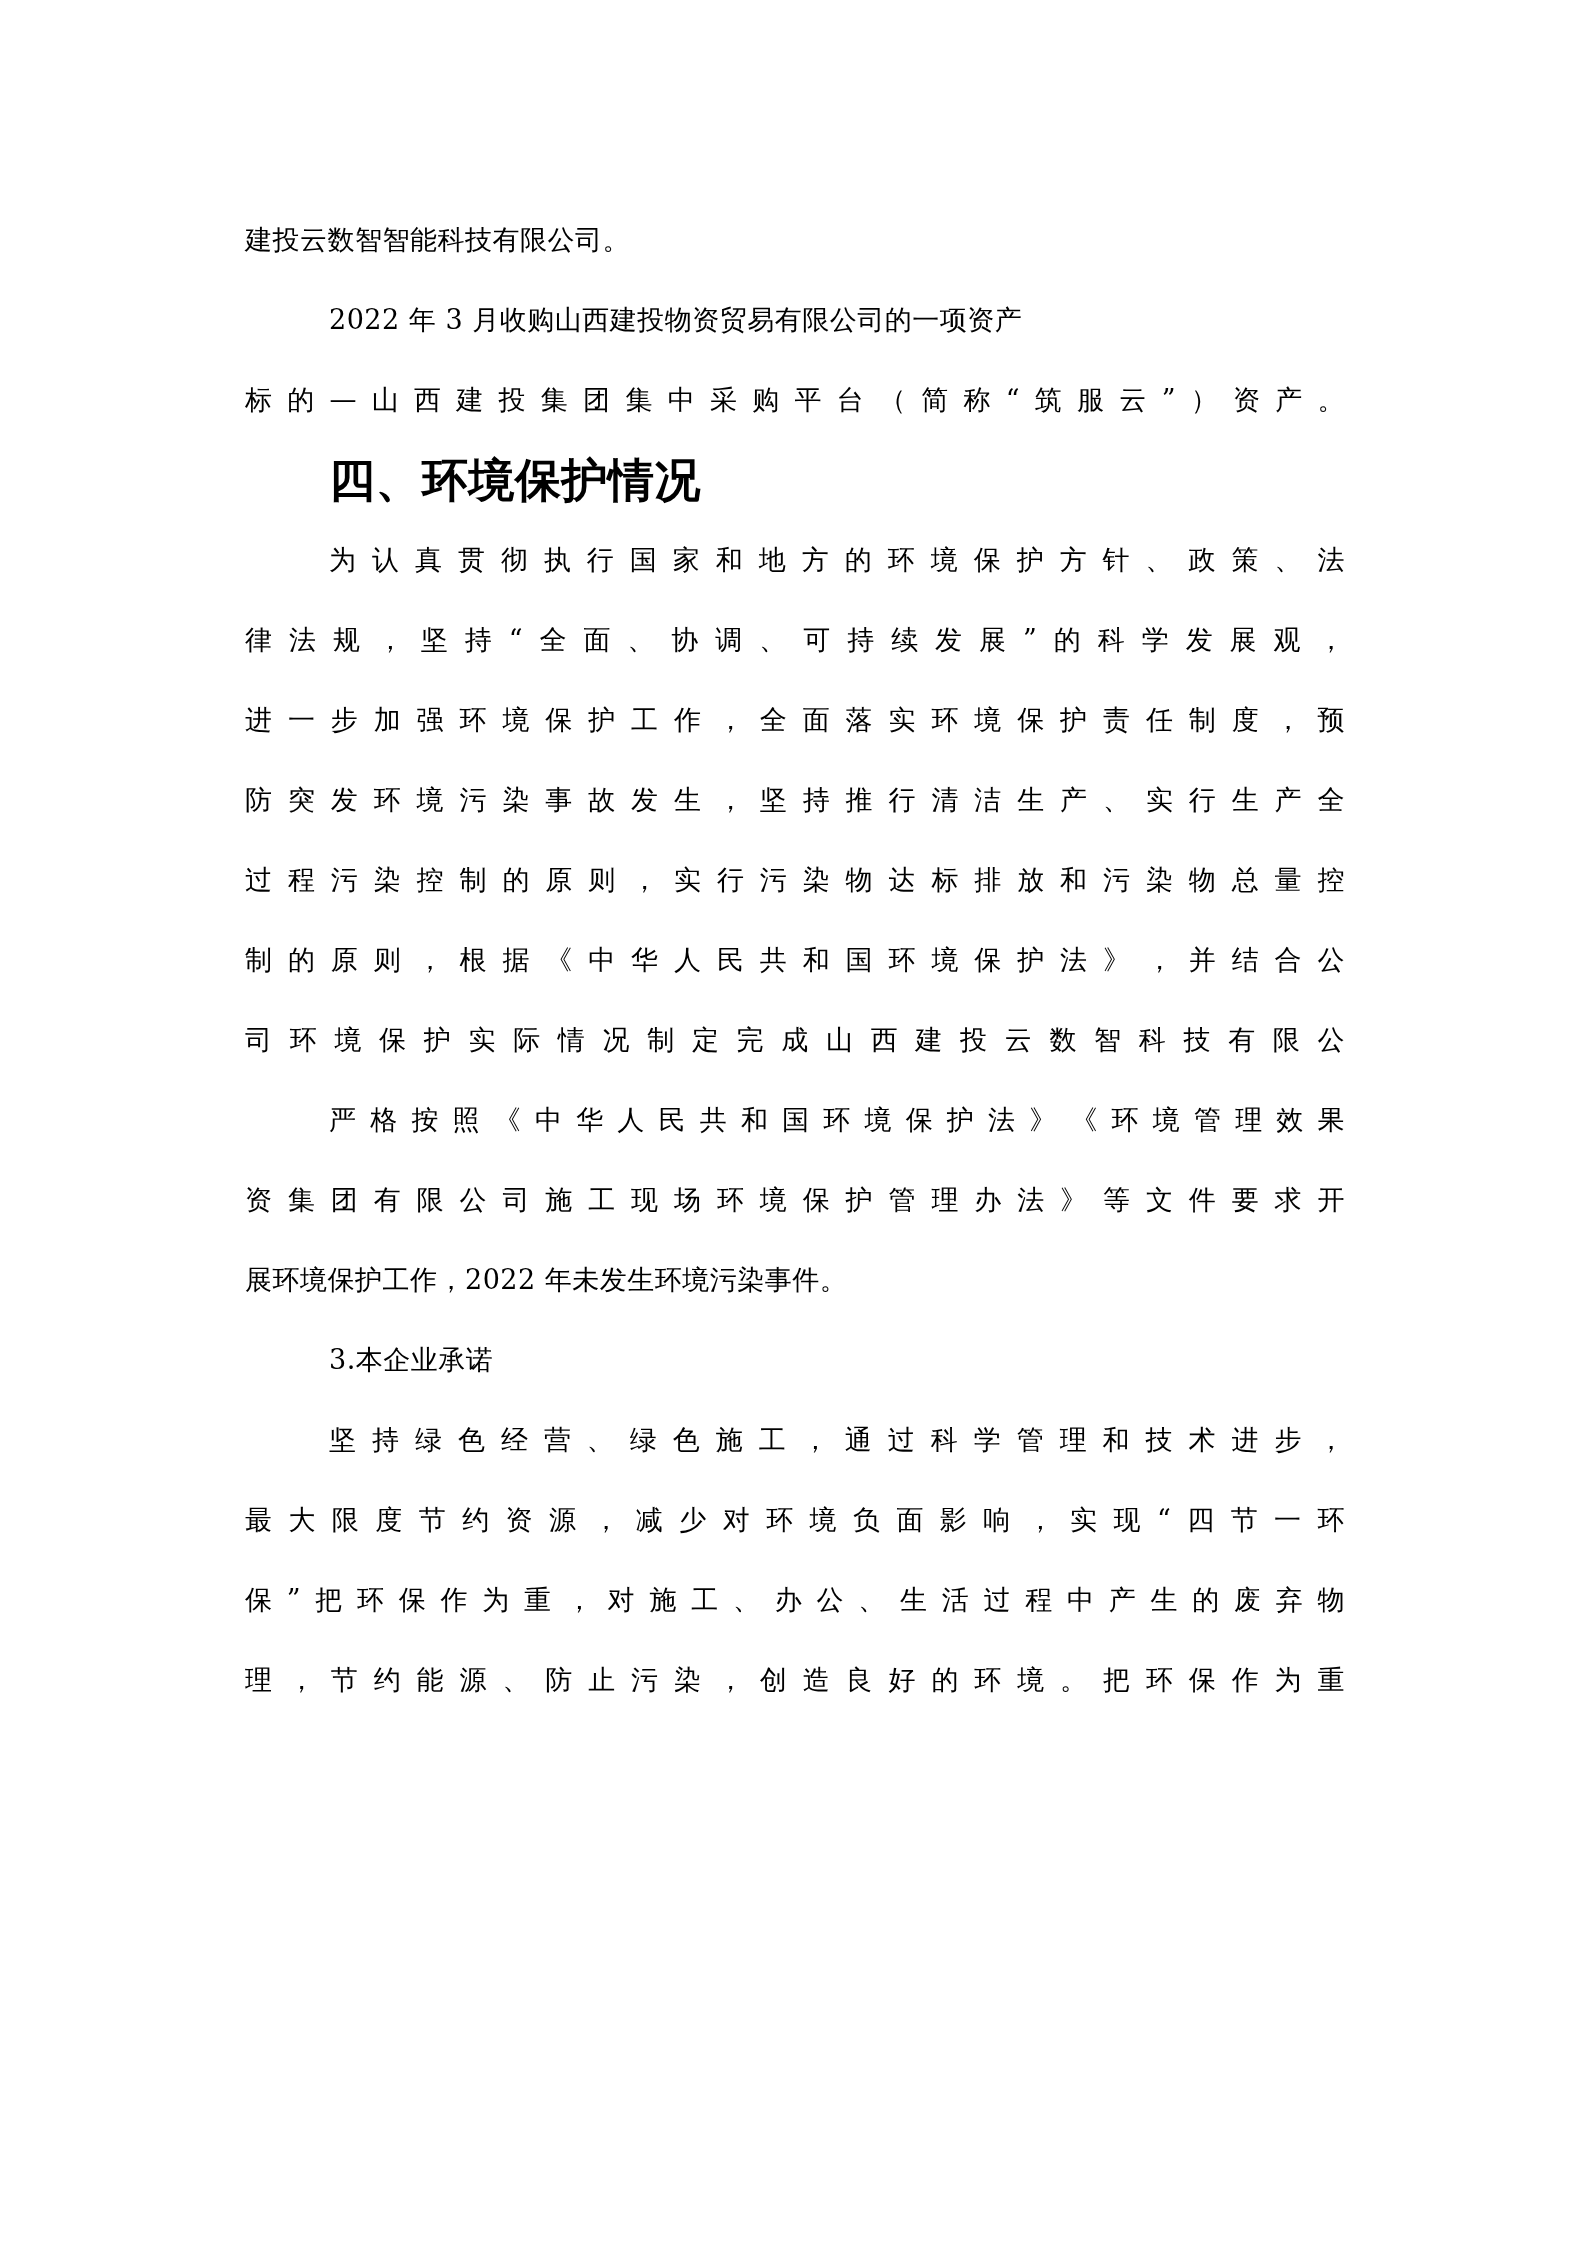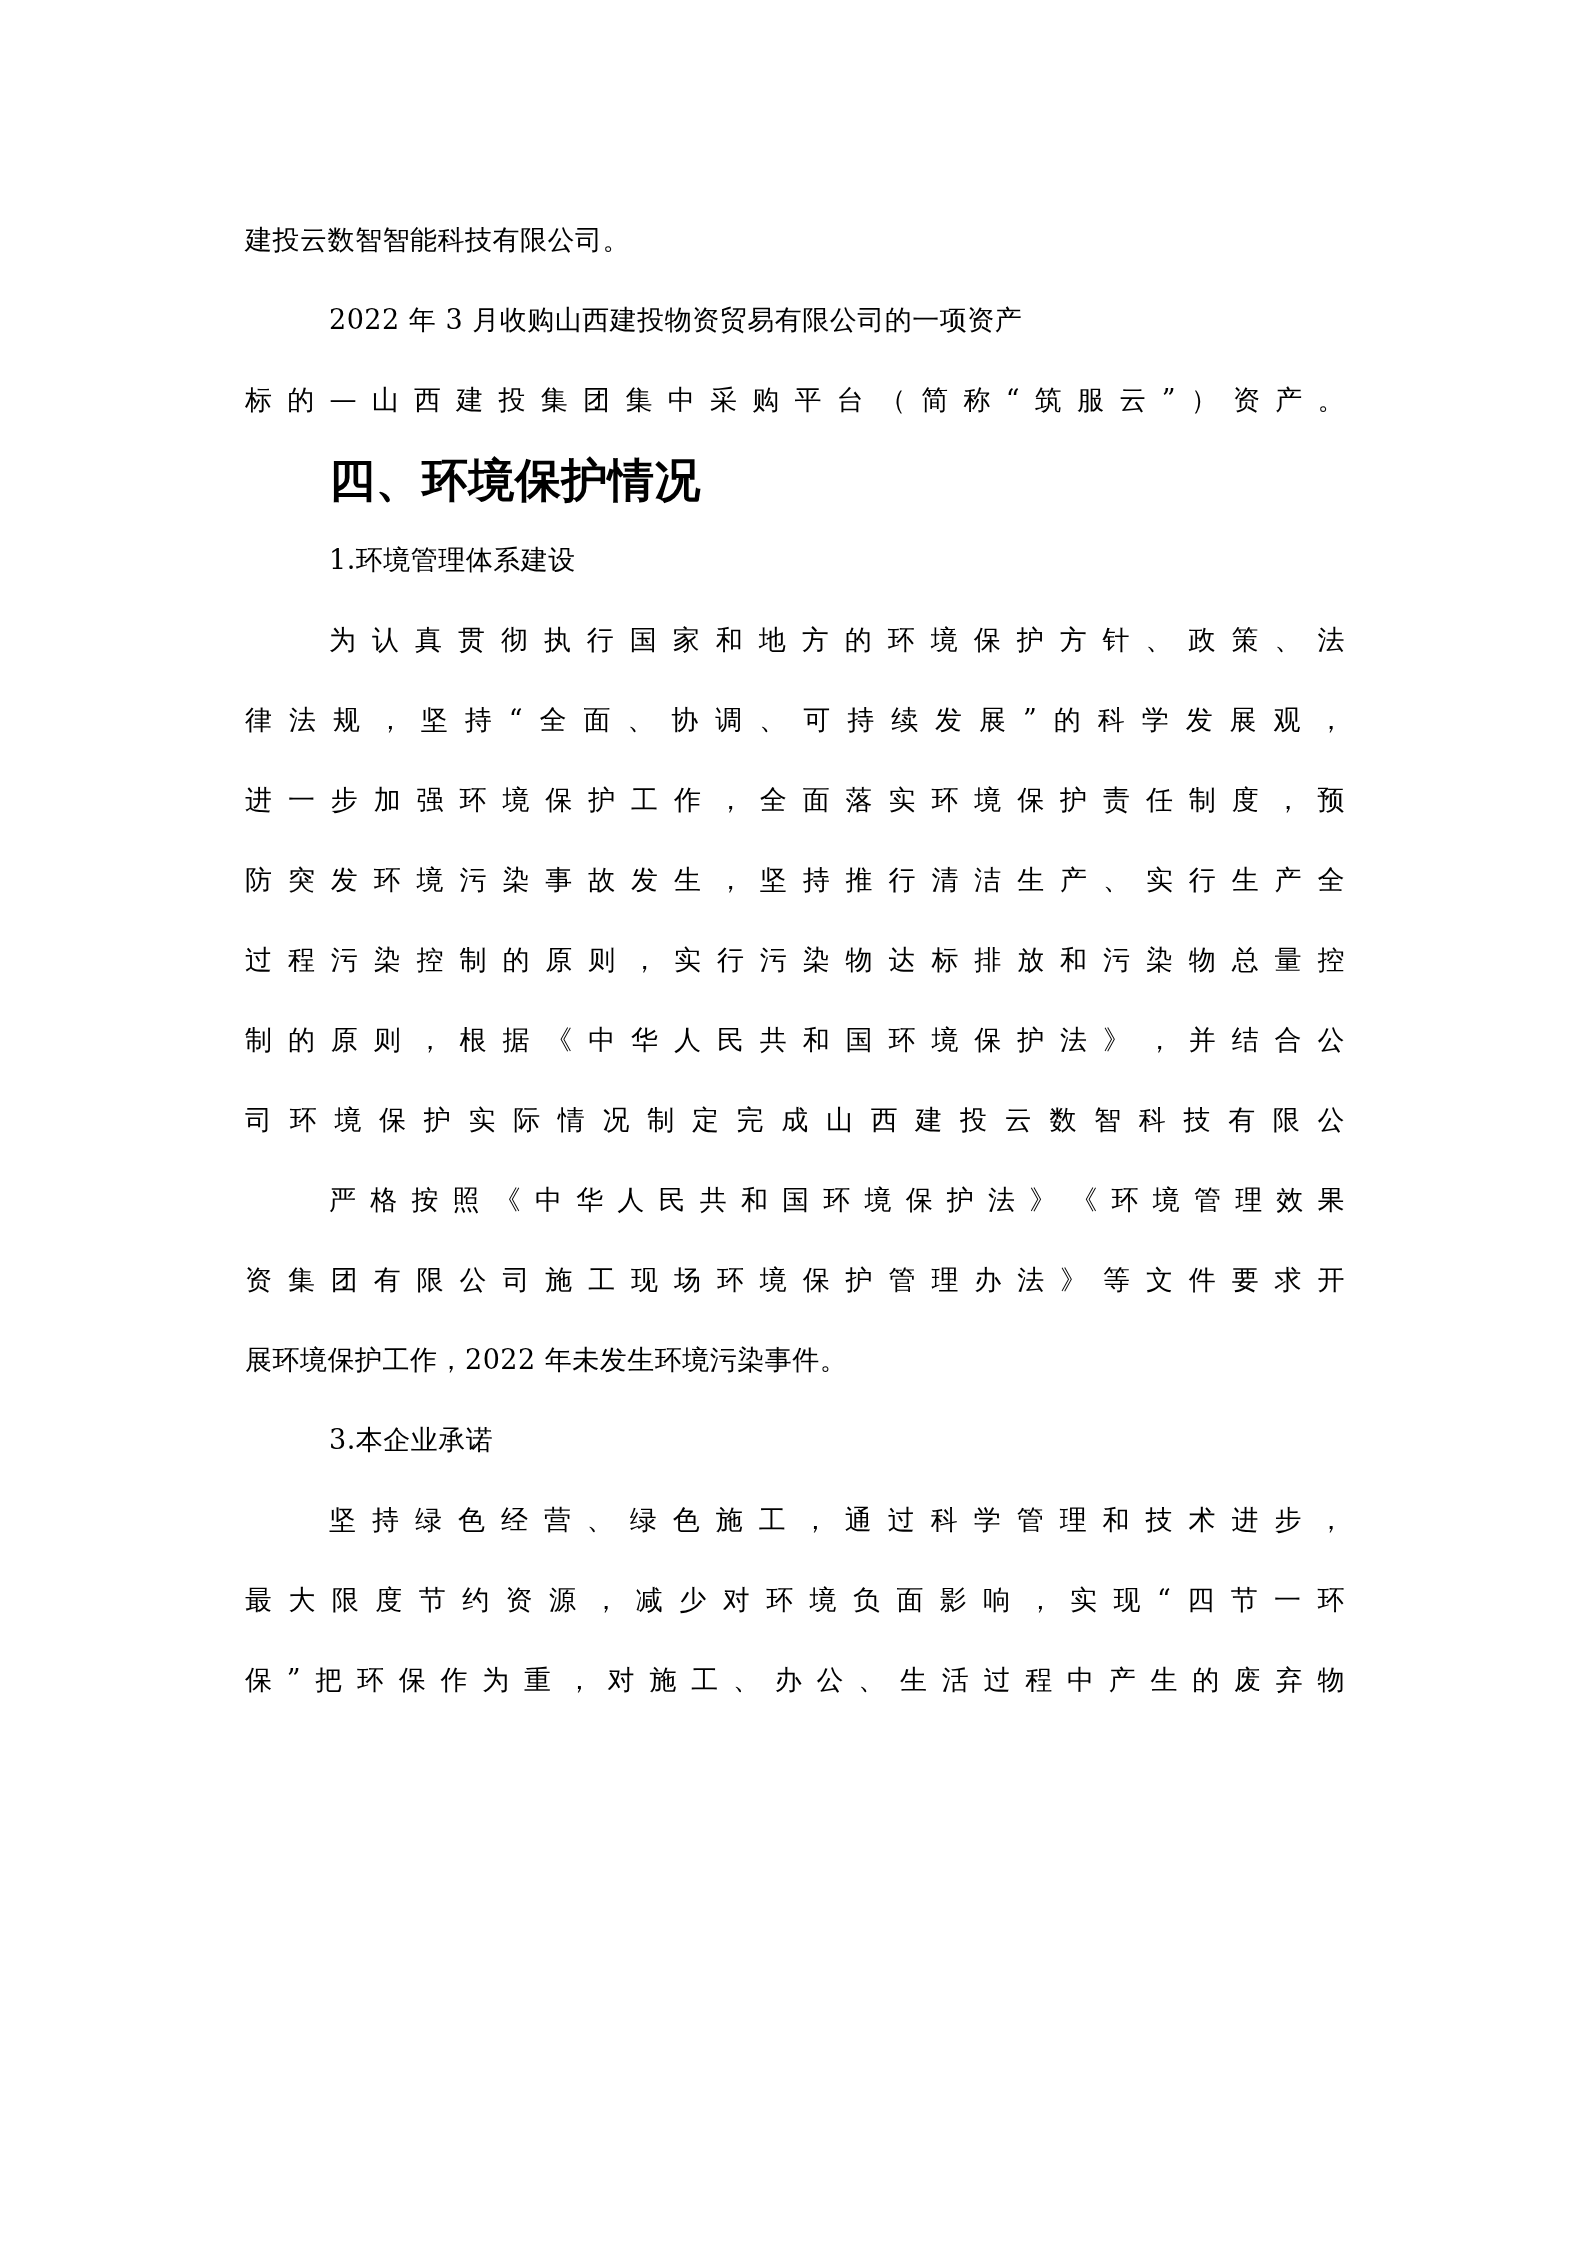--- a/index.html
+++ b/index.html
@@ -53,29 +53,29 @@
 </style>
 </head>
 <body>
 
 <div class="doc-page">
   <div class="doc-body">
       <div class="line">建投云数智智能科技有限公司。</div>
       <div class="line indent">2022 年 3 月收购山西建投物资贸易有限公司的一项资产</div>
       <div class="line justify">标的—山西建投集团集中采购平台（简称“筑服云”）资产。</div>
       <div class="line indent bold">四、环境保护情况</div>
-      <div class="line indent">1.环境管理体系建设</div>
       <div class="line indent justify">为认真贯彻执行国家和地方的环境保护方针、政策、法</div>
       <div class="line justify">律法规，坚持“全面、协调、可持续发展”的科学发展观，</div>
       <div class="line justify">进一步加强环境保护工作，全面落实环境保护责任制度，预</div>
       <div class="line justify">防突发环境污染事故发生，坚持推行清洁生产、实行生产全</div>
       <div class="line justify">过程污染控制的原则，实行污染物达标排放和污染物总量控</div>
       <div class="line justify">制的原则，根据《中华人民共和国环境保护法》，并结合公</div>
       <div class="line justify">司环境保护实际情况制定完成山西建投云数智科技有限公</div>
       <div class="line indent justify">严格按照《中华人民共和国环境保护法》《环境管理效果</div>
       <div class="line justify">资集团有限公司施工现场环境保护管理办法》等文件要求开</div>
       <div class="line">展环境保护工作，2022 年未发生环境污染事件。</div>
       <div class="line indent">3.本企业承诺</div>
       <div class="line indent justify">坚持绿色经营、绿色施工，通过科学管理和技术进步，</div>
       <div class="line justify">最大限度节约资源，减少对环境负面影响，实现“四节一环</div>
       <div class="line justify">保”把环保作为重，对施工、办公、生活过程中产生的废弃物</div>
+      <div class="line justify">理，节约能源、防止污染，创造良好的环境。把环保作为重</div>
     </div>
 </div>
 
 </body></html>

